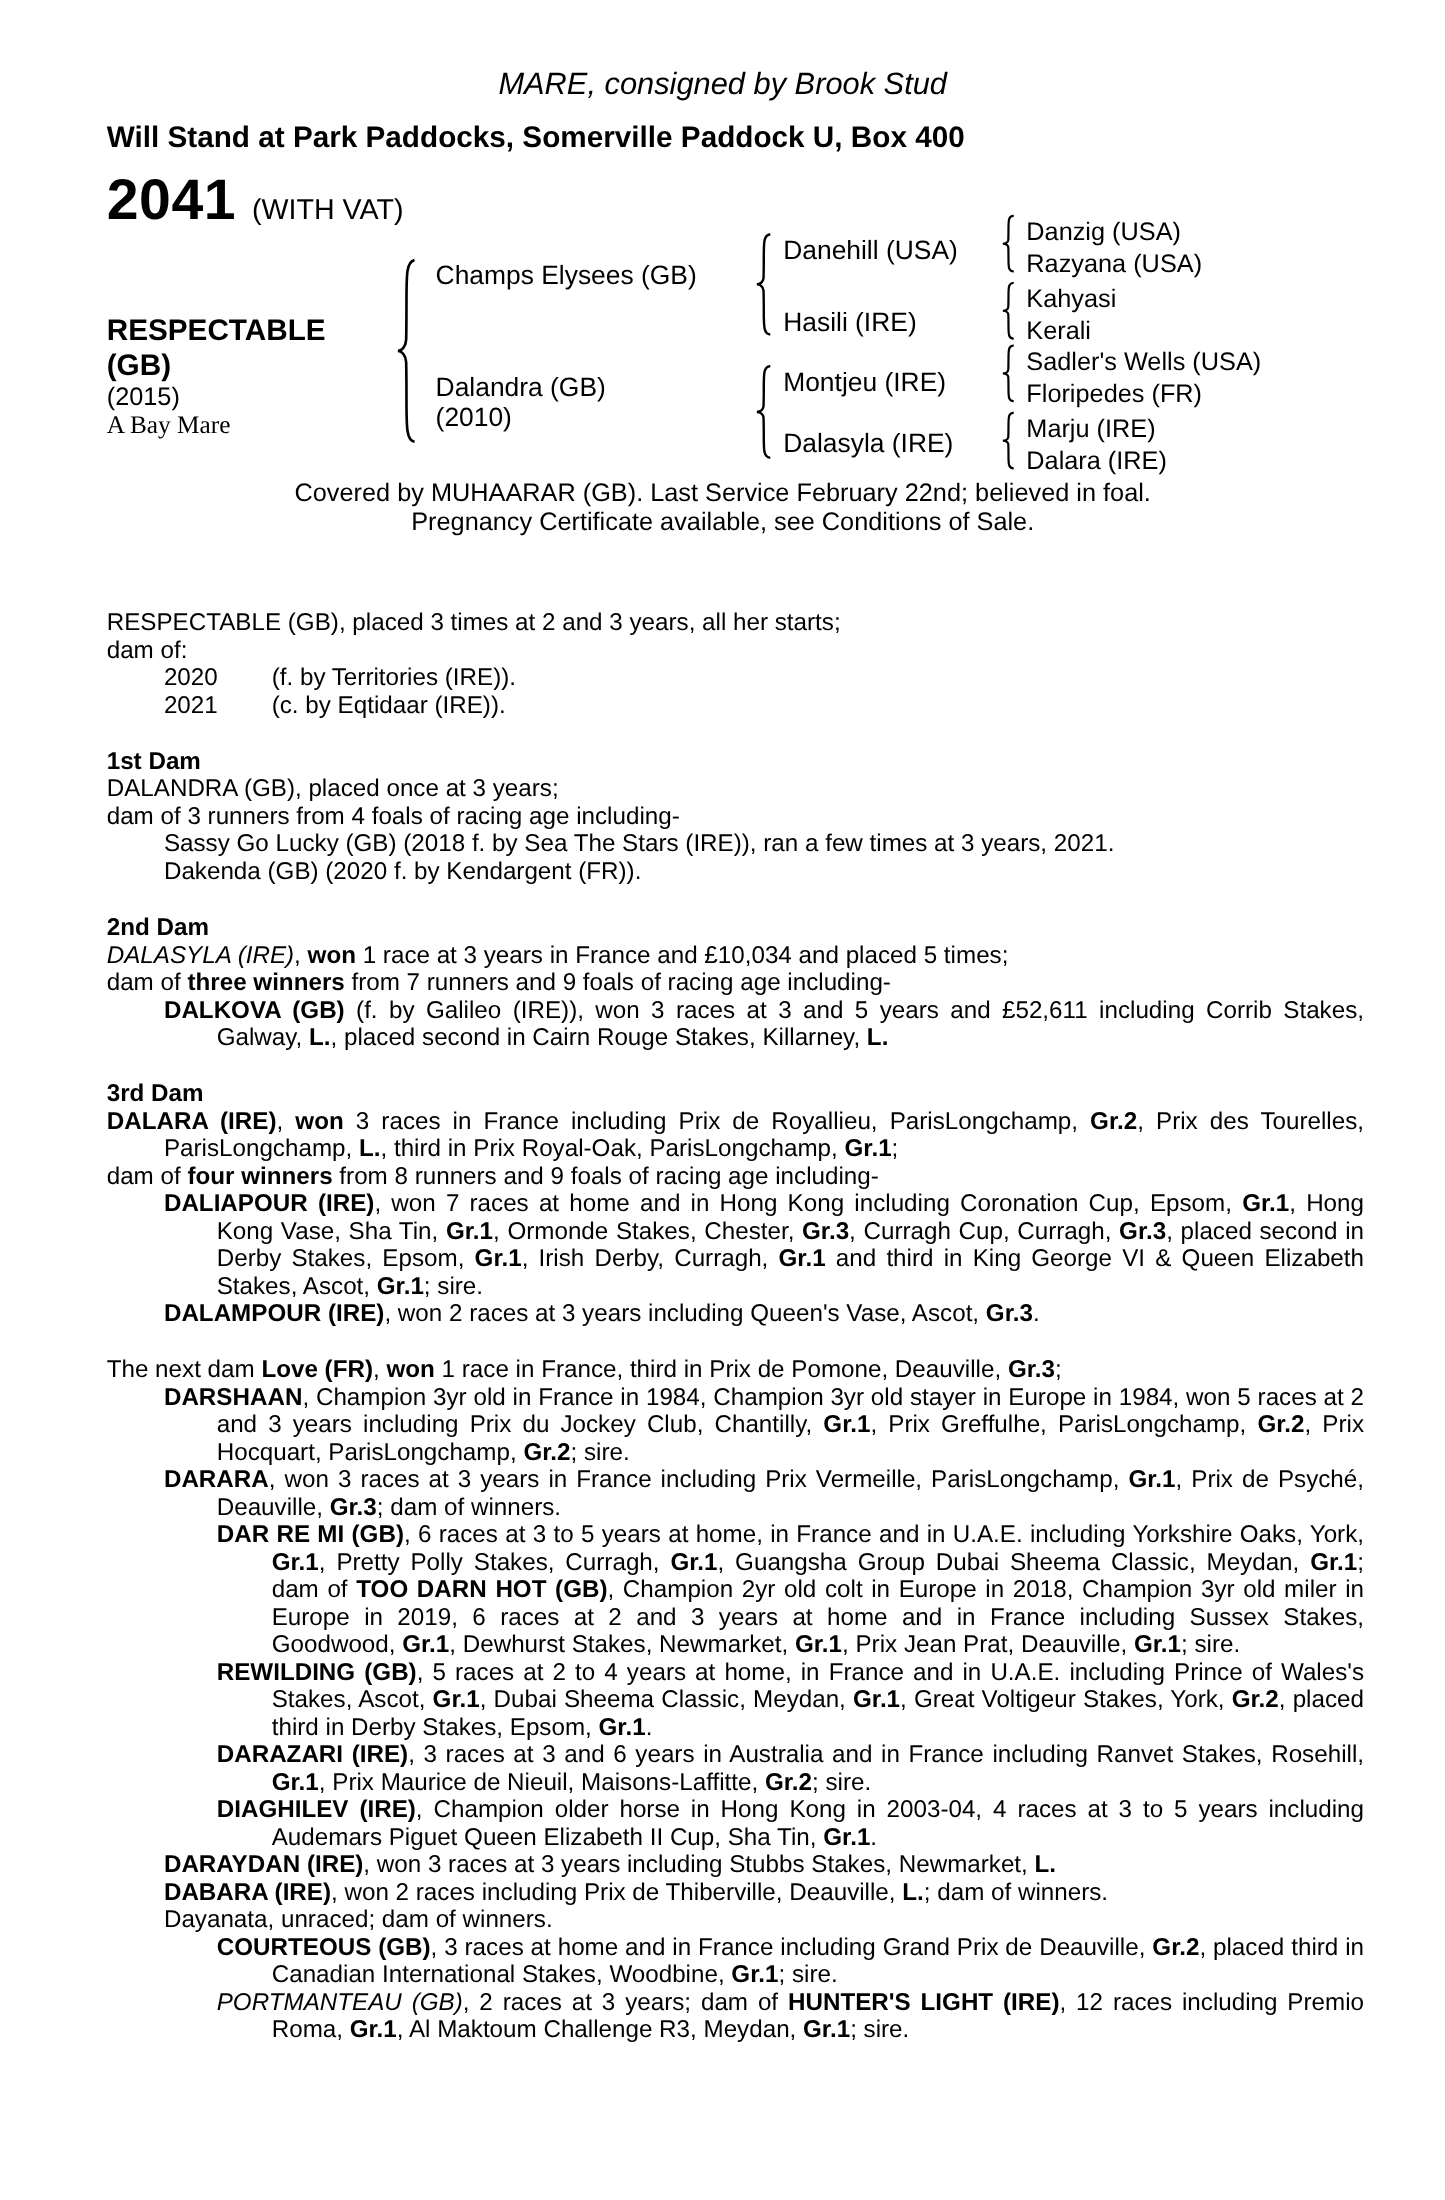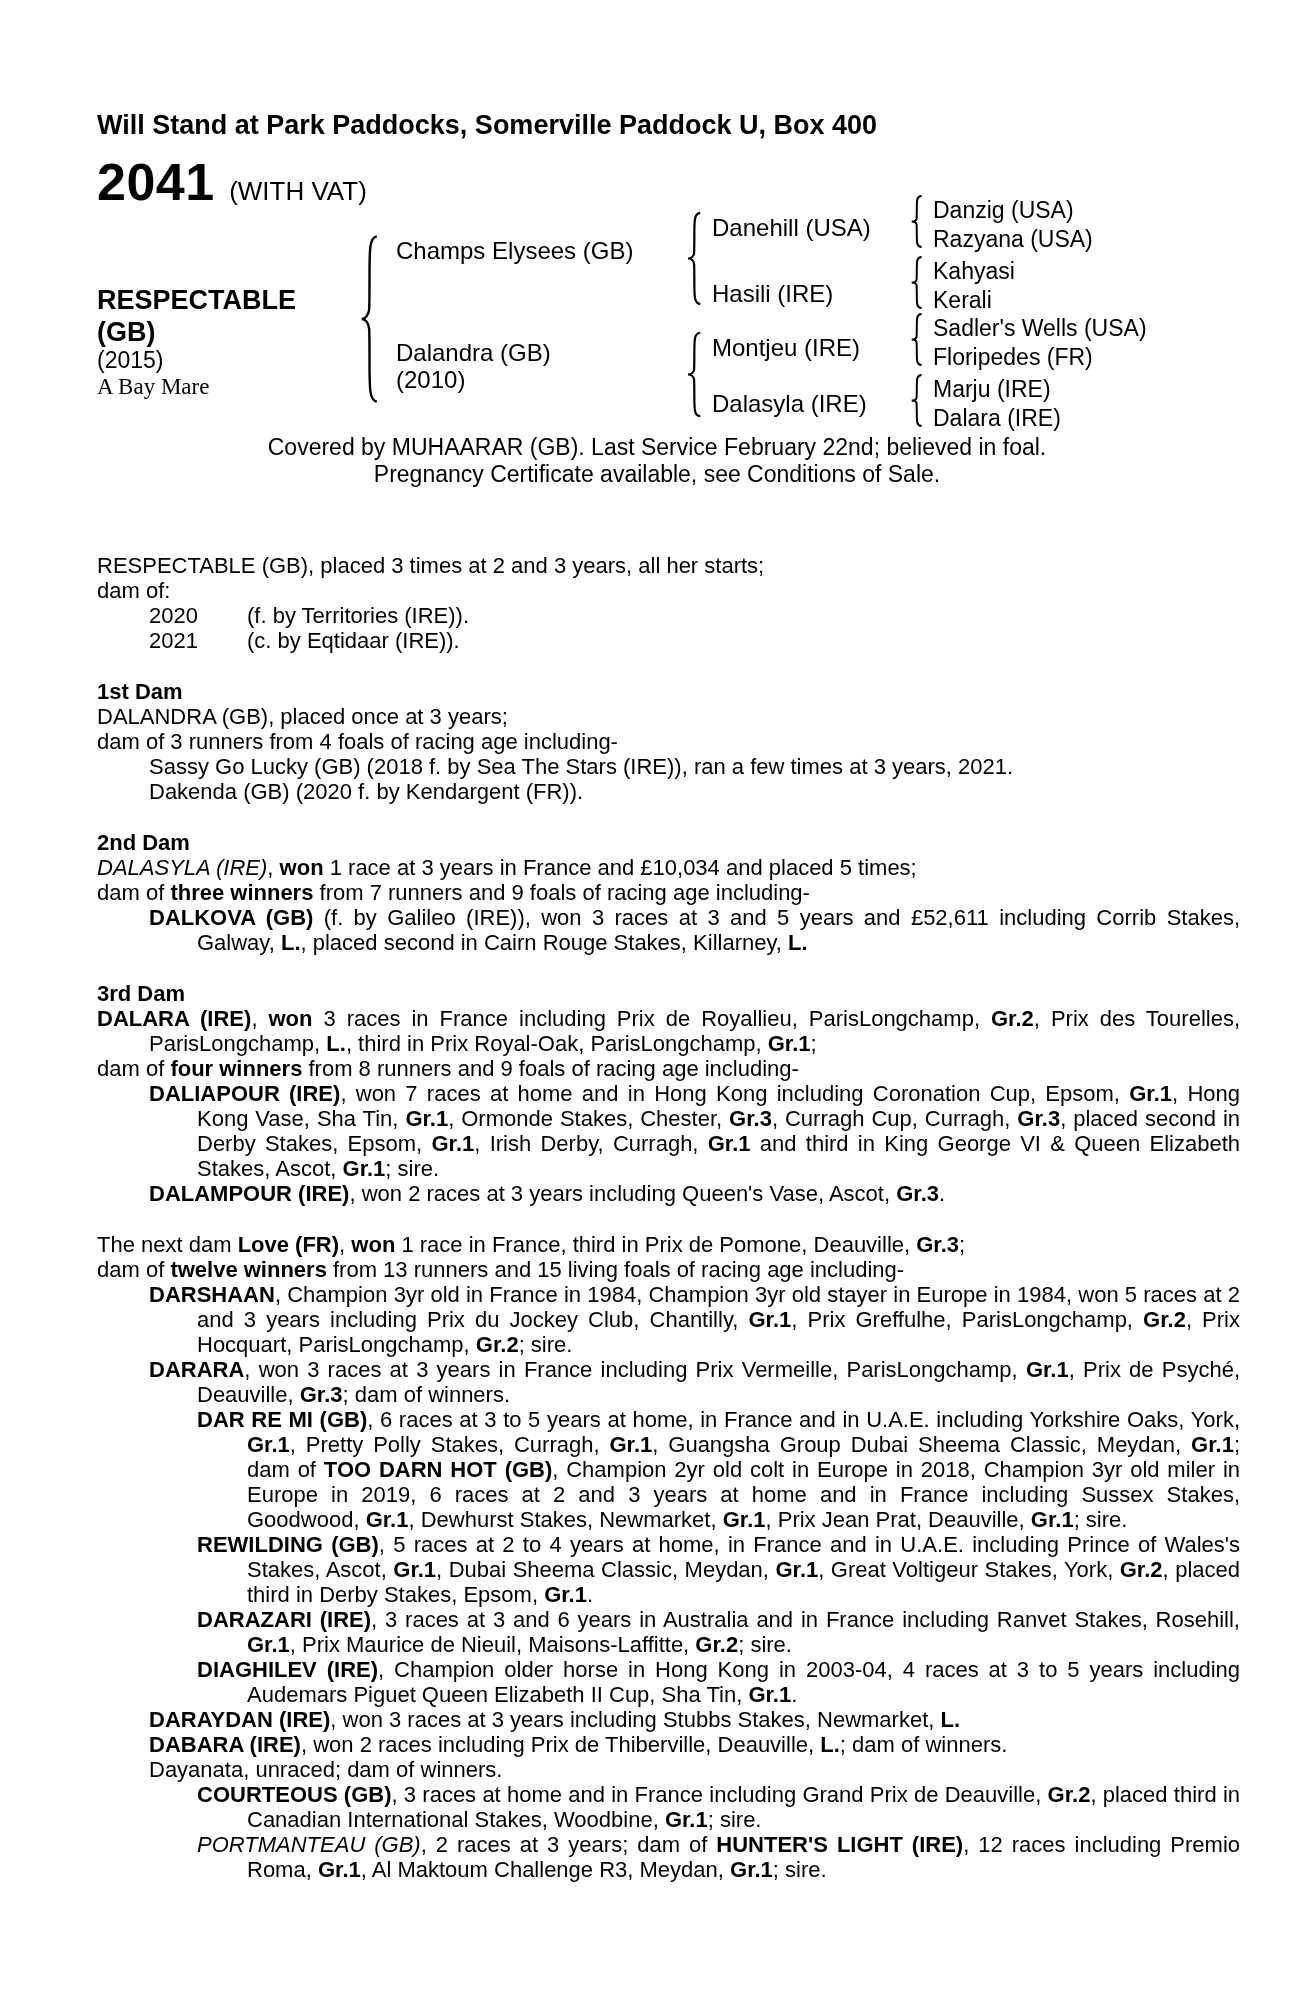--- a/index.html
+++ b/index.html
@@ -38,20 +38,21 @@
   .f2c3{padding-left:150px;text-indent:-50px;}
   .year{display:inline-block;width:98px;text-indent:0;}
   .b{font-weight:bold;}
   .i{font-style:italic;}
 </style>
 </head>
 <body>
 
 <div class="page">
 
+  <div class="consignor">MARE, consigned by Brook Stud</div>
   <div class="stand">Will Stand at Park Paddocks, Somerville Paddock U, Box 400</div>
 
   <div class="lot-num-row">
     <span class="lot-number">2041</span>
     <span class="vat">(WITH VAT)</span>
   </div>
 
   <div class="name1">RESPECTABLE</div>
   <div class="name2">(GB)</div>
   <div class="foalyear">(2015)</div>
@@ -137,21 +138,20 @@
       </div>
       <div class="section">
         <div class="heading">3rd Dam</div>
         <div class="para f0c1"><span class="b">DALARA (IRE)</span><span>, </span><span class="b">won</span><span> 3 races in France including Prix de Royallieu, ParisLongchamp, </span><span class="b">Gr.2</span><span>, Prix des Tourelles, ParisLongchamp, </span><span class="b">L.</span><span>, third in Prix Royal-Oak, ParisLongchamp, </span><span class="b">Gr.1</span><span>;</span></div>
         <div class="para f0c1"><span>dam of </span><span class="b">four winners</span><span> from 8 runners and 9 foals of racing age including-</span></div>
         <div class="para f1c2"><span class="b">DALIAPOUR (IRE)</span><span>, won 7 races at home and in Hong Kong including Coronation Cup, Epsom, </span><span class="b">Gr.1</span><span>, Hong Kong Vase, Sha Tin, </span><span class="b">Gr.1</span><span>, Ormonde Stakes, Chester, </span><span class="b">Gr.3</span><span>, Curragh Cup, Curragh, </span><span class="b">Gr.3</span><span>, placed second in Derby Stakes, Epsom, </span><span class="b">Gr.1</span><span>, Irish Derby, Curragh, </span><span class="b">Gr.1</span><span> and third in King George VI &amp; Queen Elizabeth Stakes, Ascot, </span><span class="b">Gr.1</span><span>; sire.</span></div>
         <div class="para f1c2"><span class="b">DALAMPOUR (IRE)</span><span>, won 2 races at 3 years including Queen's Vase, Ascot, </span><span class="b">Gr.3</span><span>.</span></div>
       </div>
       <div class="section">
         <div class="para f0c1"><span>The next dam </span><span class="b">Love (FR)</span><span>, </span><span class="b">won</span><span> 1 race in France, third in Prix de Pomone, Deauville, </span><span class="b">Gr.3</span><span>;</span></div>
-        <div class="para f0c1"><span>dam of </span><span class="b">twelve winners</span><span> from 13 runners and 15 living foals of racing age including-</span></div>
         <div class="para f1c2"><span class="b">DARSHAAN</span><span>, Champion 3yr old in France in 1984, Champion 3yr old stayer in Europe in 1984, won 5 races at 2 and 3 years including Prix du Jockey Club, Chantilly, </span><span class="b">Gr.1</span><span>, Prix Greffulhe, ParisLongchamp, </span><span class="b">Gr.2</span><span>, Prix Hocquart, ParisLongchamp, </span><span class="b">Gr.2</span><span>; sire.</span></div>
         <div class="para f1c2"><span class="b">DARARA</span><span>, won 3 races at 3 years in France including Prix Vermeille, ParisLongchamp, </span><span class="b">Gr.1</span><span>, Prix de Psyché, Deauville, </span><span class="b">Gr.3</span><span>; dam of winners.</span></div>
         <div class="para f2c3"><span class="b">DAR RE MI (GB)</span><span>, 6 races at 3 to 5 years at home, in France and in U.A.E. including Yorkshire Oaks, York, </span><span class="b">Gr.1</span><span>, Pretty Polly Stakes, Curragh, </span><span class="b">Gr.1</span><span>, Guangsha Group Dubai Sheema Classic, Meydan, </span><span class="b">Gr.1</span><span>; dam of </span><span class="b">TOO DARN HOT (GB)</span><span>, Champion 2yr old colt in Europe in 2018, Champion 3yr old miler in Europe in 2019, 6 races at 2 and 3 years at home and in France including Sussex Stakes, Goodwood, </span><span class="b">Gr.1</span><span>, Dewhurst Stakes, Newmarket, </span><span class="b">Gr.1</span><span>, Prix Jean Prat, Deauville, </span><span class="b">Gr.1</span><span>; sire.</span></div>
         <div class="para f2c3"><span class="b">REWILDING (GB)</span><span>, 5 races at 2 to 4 years at home, in France and in U.A.E. including Prince of Wales's Stakes, Ascot, </span><span class="b">Gr.1</span><span>, Dubai Sheema Classic, Meydan, </span><span class="b">Gr.1</span><span>, Great Voltigeur Stakes, York, </span><span class="b">Gr.2</span><span>, placed third in Derby Stakes, Epsom, </span><span class="b">Gr.1</span><span>.</span></div>
         <div class="para f2c3"><span class="b">DARAZARI (IRE)</span><span>, 3 races at 3 and 6 years in Australia and in France including Ranvet Stakes, Rosehill, </span><span class="b">Gr.1</span><span>, Prix Maurice de Nieuil, Maisons-Laffitte, </span><span class="b">Gr.2</span><span>; sire.</span></div>
         <div class="para f2c3"><span class="b">DIAGHILEV (IRE)</span><span>, Champion older horse in Hong Kong in 2003-04, 4 races at 3 to 5 years including Audemars Piguet Queen Elizabeth II Cup, Sha Tin, </span><span class="b">Gr.1</span><span>.</span></div>
         <div class="para f1c2"><span class="b">DARAYDAN (IRE)</span><span>, won 3 races at 3 years including Stubbs Stakes, Newmarket, </span><span class="b">L.</span></div>
         <div class="para f1c2"><span class="b">DABARA (IRE)</span><span>, won 2 races including Prix de Thiberville, Deauville, </span><span class="b">L.</span><span>; dam of winners.</span></div>
         <div class="para f1c2"><span>Dayanata, unraced; dam of winners.</span></div>
         <div class="para f2c3"><span class="b">COURTEOUS (GB)</span><span>, 3 races at home and in France including Grand Prix de Deauville, </span><span class="b">Gr.2</span><span>, placed third in Canadian International Stakes, Woodbine, </span><span class="b">Gr.1</span><span>; sire.</span></div>

